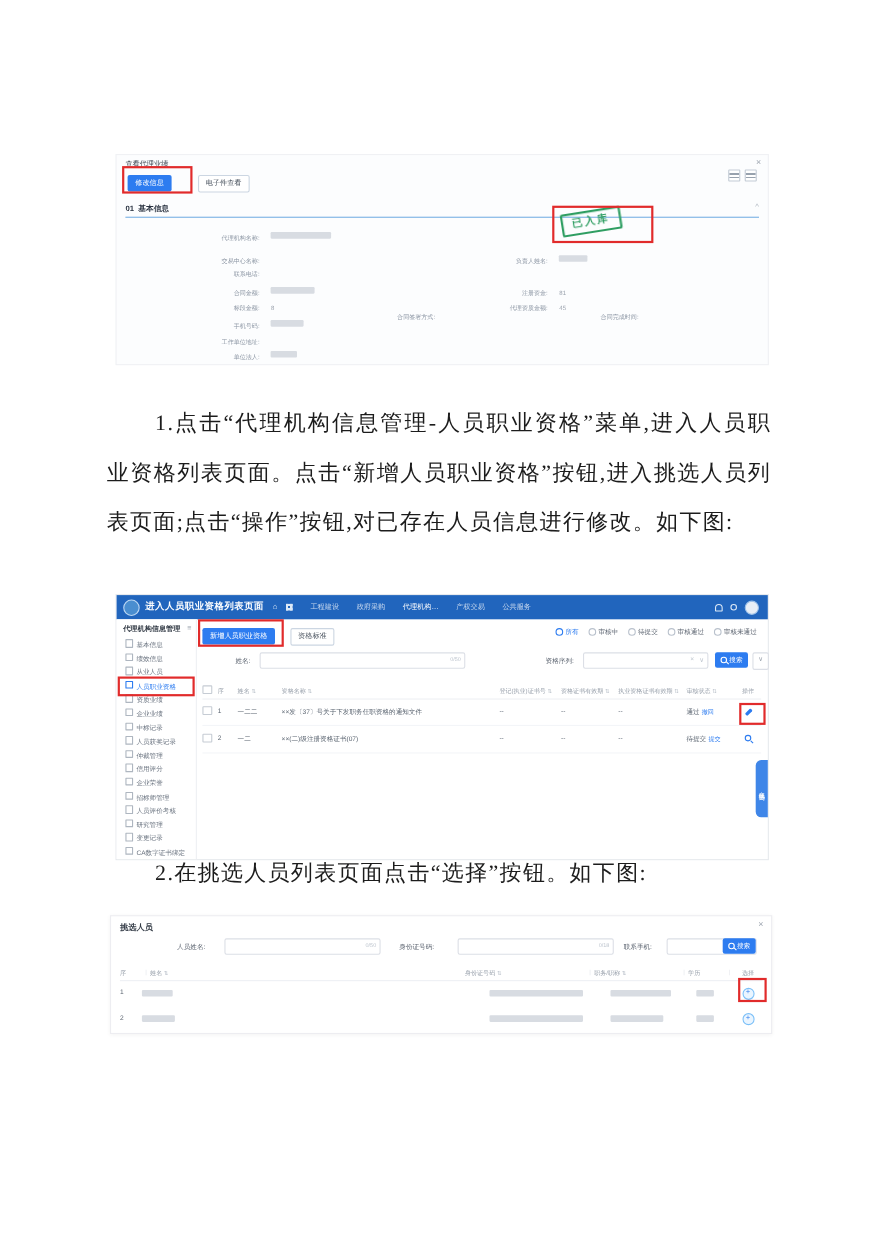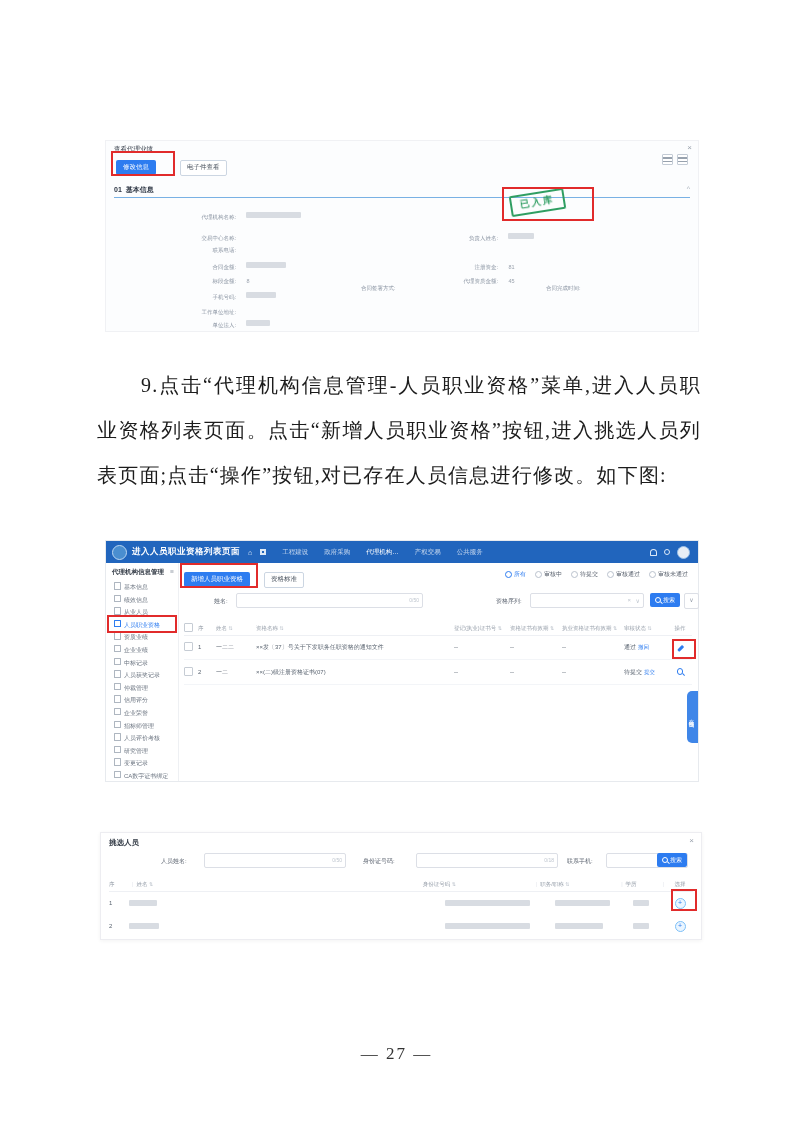--- a/index.html
+++ b/index.html
@@ -170,21 +170,21 @@
       <span class="f-val" style="margin-left:6px;">81</span>
     </div>
     <div class="abs" style="left:300px;top:128px;width:260px;">
       <span class="f-label" style="width:92px;">代理资质金额:</span>
       <span class="f-val" style="margin-left:6px;">45</span>
     </div>
     <div class="abs f-label" style="left:255px;top:144px;">合同签署方式:</div>
     <div class="abs f-label" style="left:440px;top:144px;">合同完成时间:</div>
   </div>
 
-  <div class="abs doc-para" style="left:97px;top:363px;width:604px;">9.点击“代理机构信息管理-人员职业资格”菜单,进入人员职业资格列表页面。点击“新增人员职业资格”按钮,进入挑选人员列表页面;点击“操作”按钮,对已存在人员信息进行修改。如下图:</div>
+  <div class="abs doc-para" style="left:97px;top:363px;width:604px;">1.点击“代理机构信息管理-人员职业资格”菜单,进入人员职业资格列表页面。点击“新增人员职业资格”按钮,进入挑选人员列表页面;点击“操作”按钮,对已存在人员信息进行修改。如下图:</div>
 
   <div class="abs shot2 ui">
     <div class="navbar">
       <div class="logo"></div>
       <div class="brand">进入人员职业资格列表页面</div>
       <div class="nav-glyph">⌂</div>
       <div class="grid-ic"></div>
       <div class="nav-item">工程建设</div>
       <div class="nav-item">政府采购</div>
       <div class="nav-item on">代理机构…</div>
@@ -302,20 +302,21 @@
         <span class="c-b">--</span>
         <span class="c-c">--</span>
         <span class="c-st cell-blur"><span>待提交</span><span class="st-link">提交</span></span>
         <span class="c-op"><span class="mag-b"></span></span>
       </div>
     </div>
 
     <div class="float-tab">在线咨询</div>
   </div>
 
+  <div class="abs doc-para" style="left:97px;top:772px;width:604px;">2.在挑选人员列表页面点击“选择”按钮。如下图:</div>
 
   <div class="abs shot3 ui">
     <div class="abs s3-title">挑选人员</div>
     <div class="abs s3-close">×</div>
 
     <div class="abs lbl" style="left:60px;top:24px;">人员姓名:</div>
     <div class="inp" style="left:103px;top:20px;width:140px;">
       <span class="counter">0/50</span>
     </div>
     <div class="abs lbl" style="left:262px;top:24px;">身份证号码:</div>
@@ -361,15 +362,14 @@
       <span class="d-name"><span class="mask" style="width:30px;"></span></span>
       <span class="d-fill"></span>
       <span class="d-id"><span class="mask" style="width:85px;"></span></span>
       <span class="d-duty"><span class="mask" style="width:48px;"></span></span>
       <span class="d-edu"><span class="mask" style="width:16px;"></span></span>
       <span class="d-sel"><span class="sel-btn">+</span></span>
     </div>
   </div>
 
 
-  <div class="abs page-num" style="left:0;right:0;top:1044px;">— 27 —</div>
 
 </div>
 
 </body></html>

